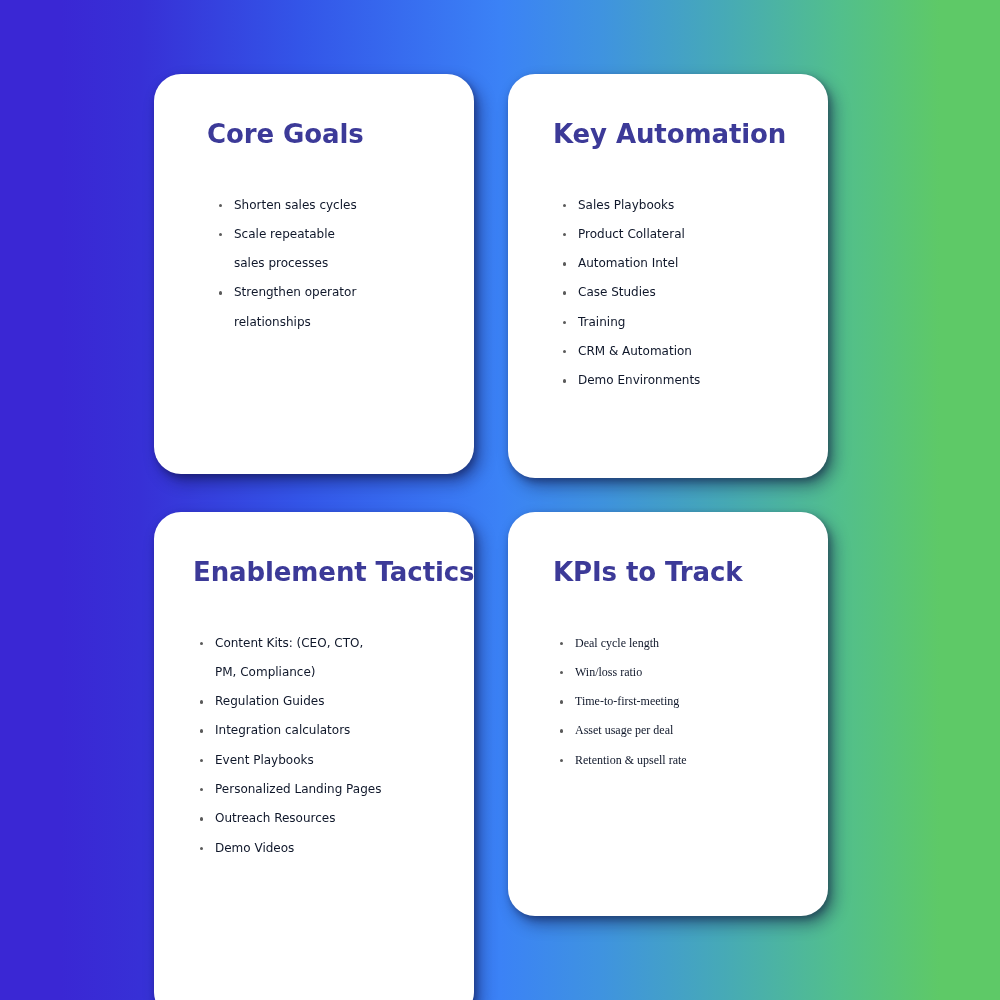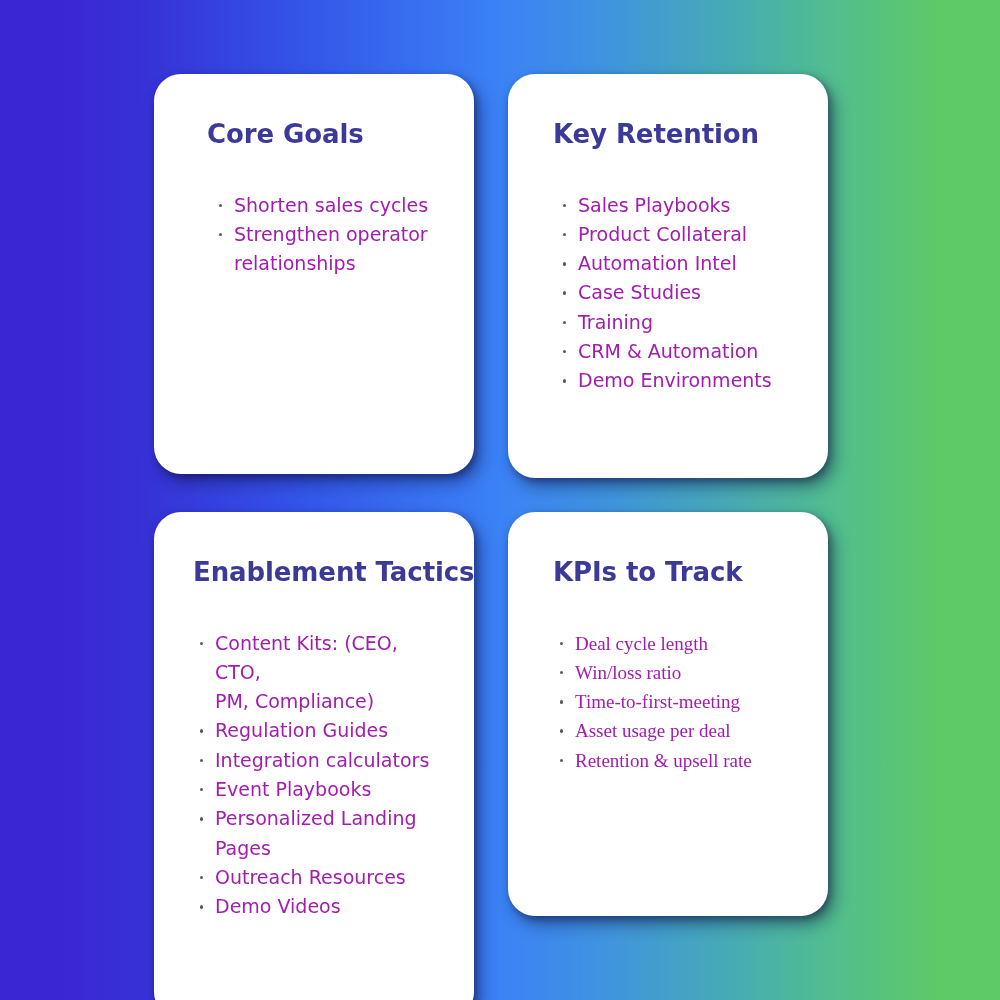--- a/index.html
+++ b/index.html
@@ -77,22 +77,22 @@
   .card.c4 .card-title { padding-left: 19px; }
 
   .bullets {
     list-style: none;
     margin: 0;
     padding: 0;
   }
 
   .bullets li {
     position: relative;
-    color: #a21caf;
-    font-size: 19px;
+    color: #0f172a;
+    font-size: 12px;
     line-height: 29.3px;
     padding-left: 18px;
     margin-bottom: 0px;
     white-space: pre-line;
   }
 
   .bullets li::before {
     content: "";
     position: absolute;
     left: 3px;
@@ -111,27 +111,29 @@
 </head>
 <body>
 
 <div id="stage">
   <div class="grid">
 
     <div class="card c1">
       <h2 class="card-title">Core Goals</h2>
       <ul class="bullets">
         <li>Shorten sales cycles</li>
+        <li>Scale repeatable
+sales processes</li>
         <li>Strengthen operator
 relationships</li>
       </ul>
     </div>
 
     <div class="card c2">
-      <h2 class="card-title">Key Retention</h2>
+      <h2 class="card-title">Key Automation</h2>
       <ul class="bullets">
         <li>Sales Playbooks</li>
         <li>Product Collateral</li>
         <li>Automation Intel</li>
         <li>Case Studies</li>
         <li>Training</li>
         <li>CRM &amp; Automation</li>
         <li>Demo Environments</li>
       </ul>
     </div>

